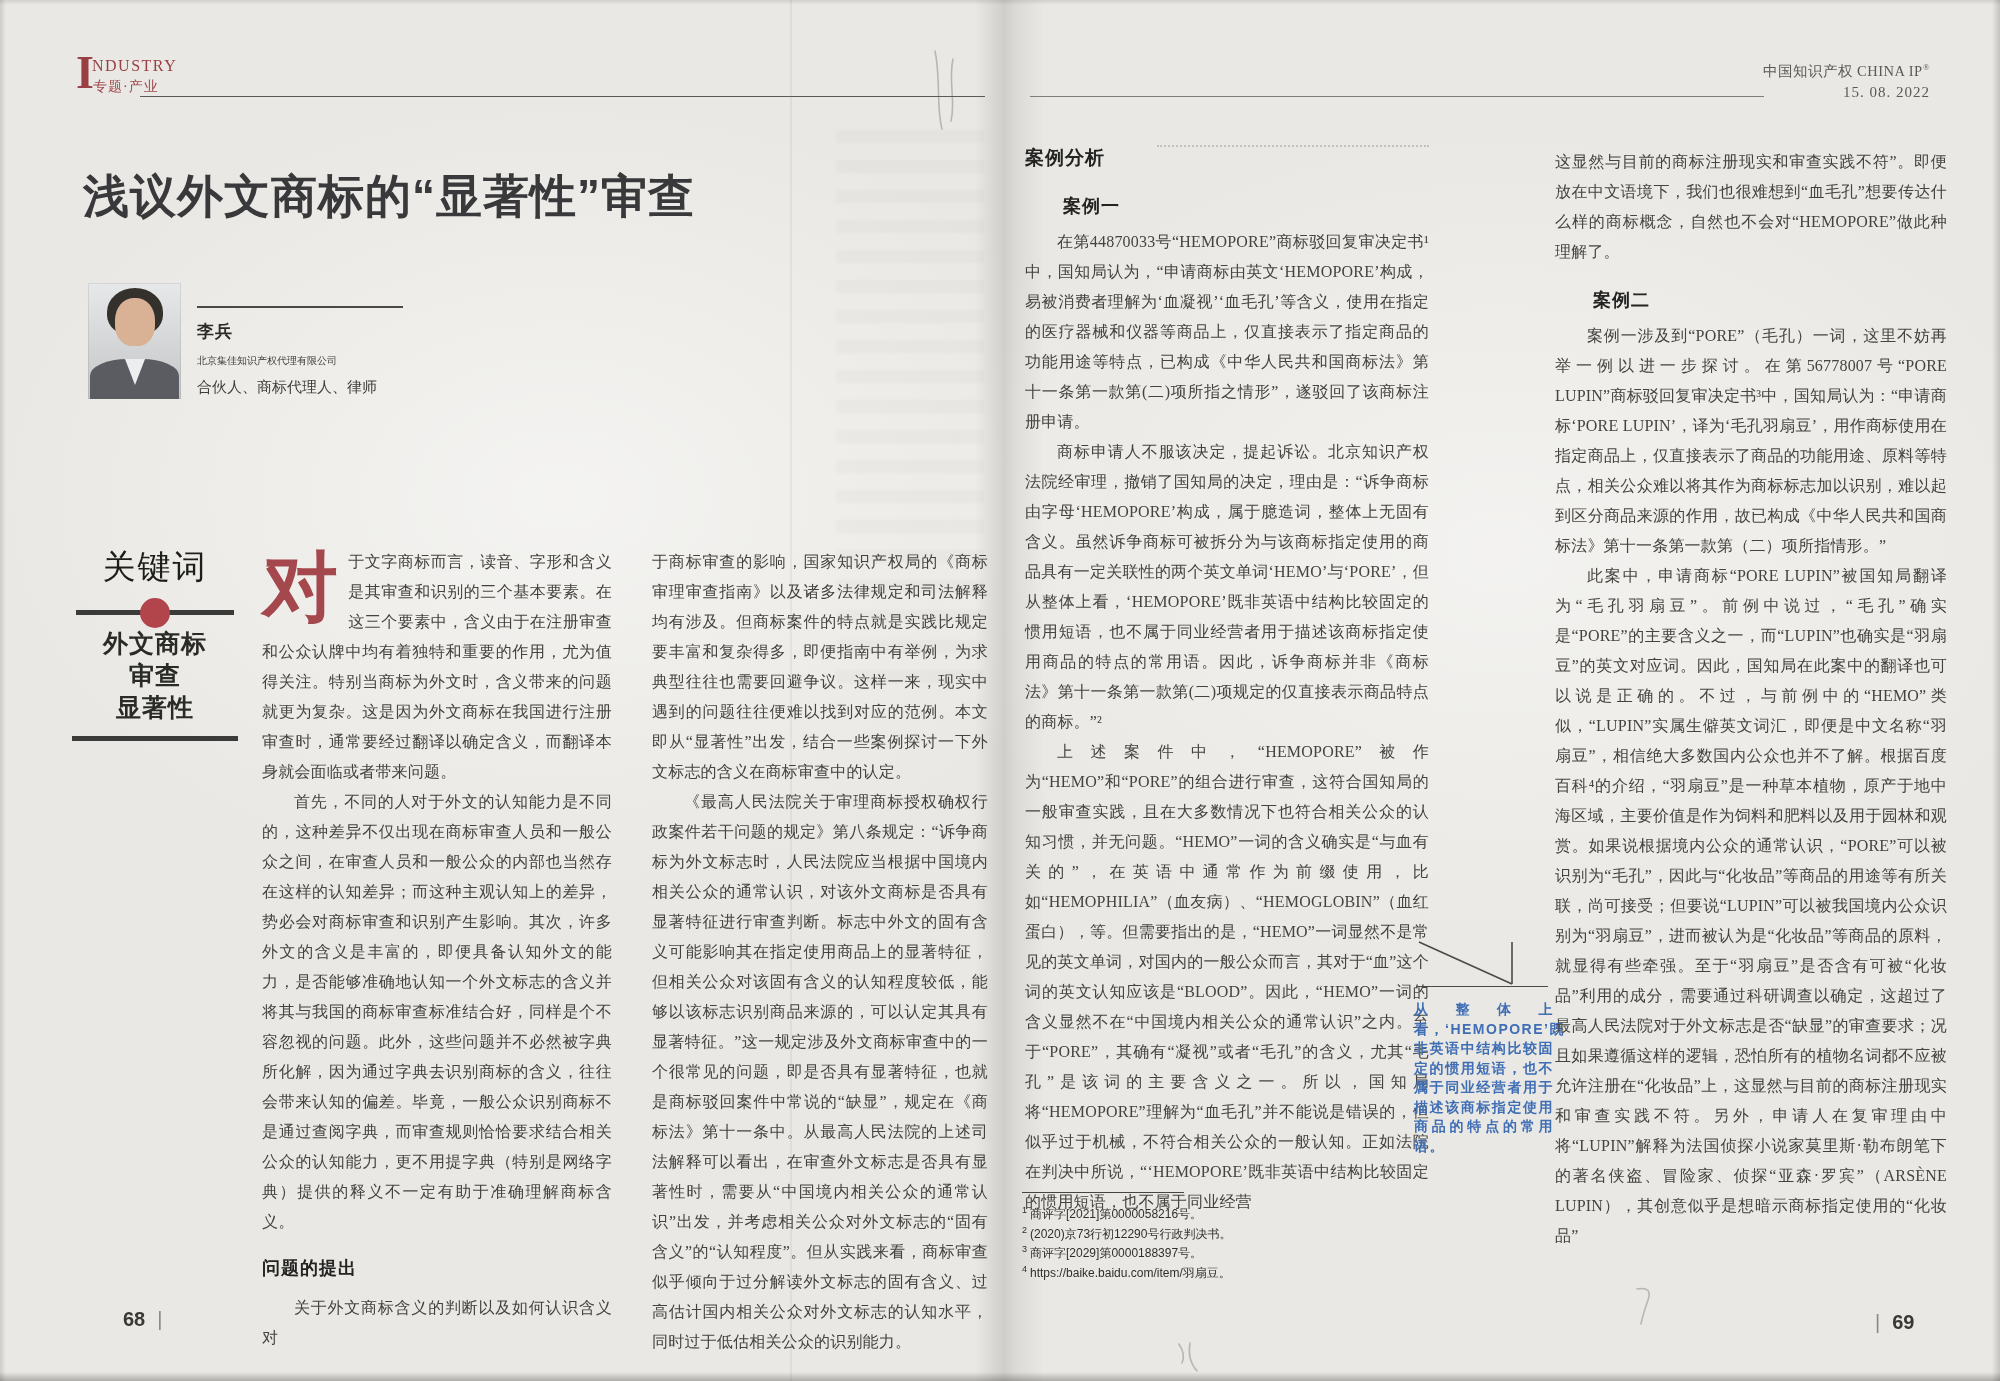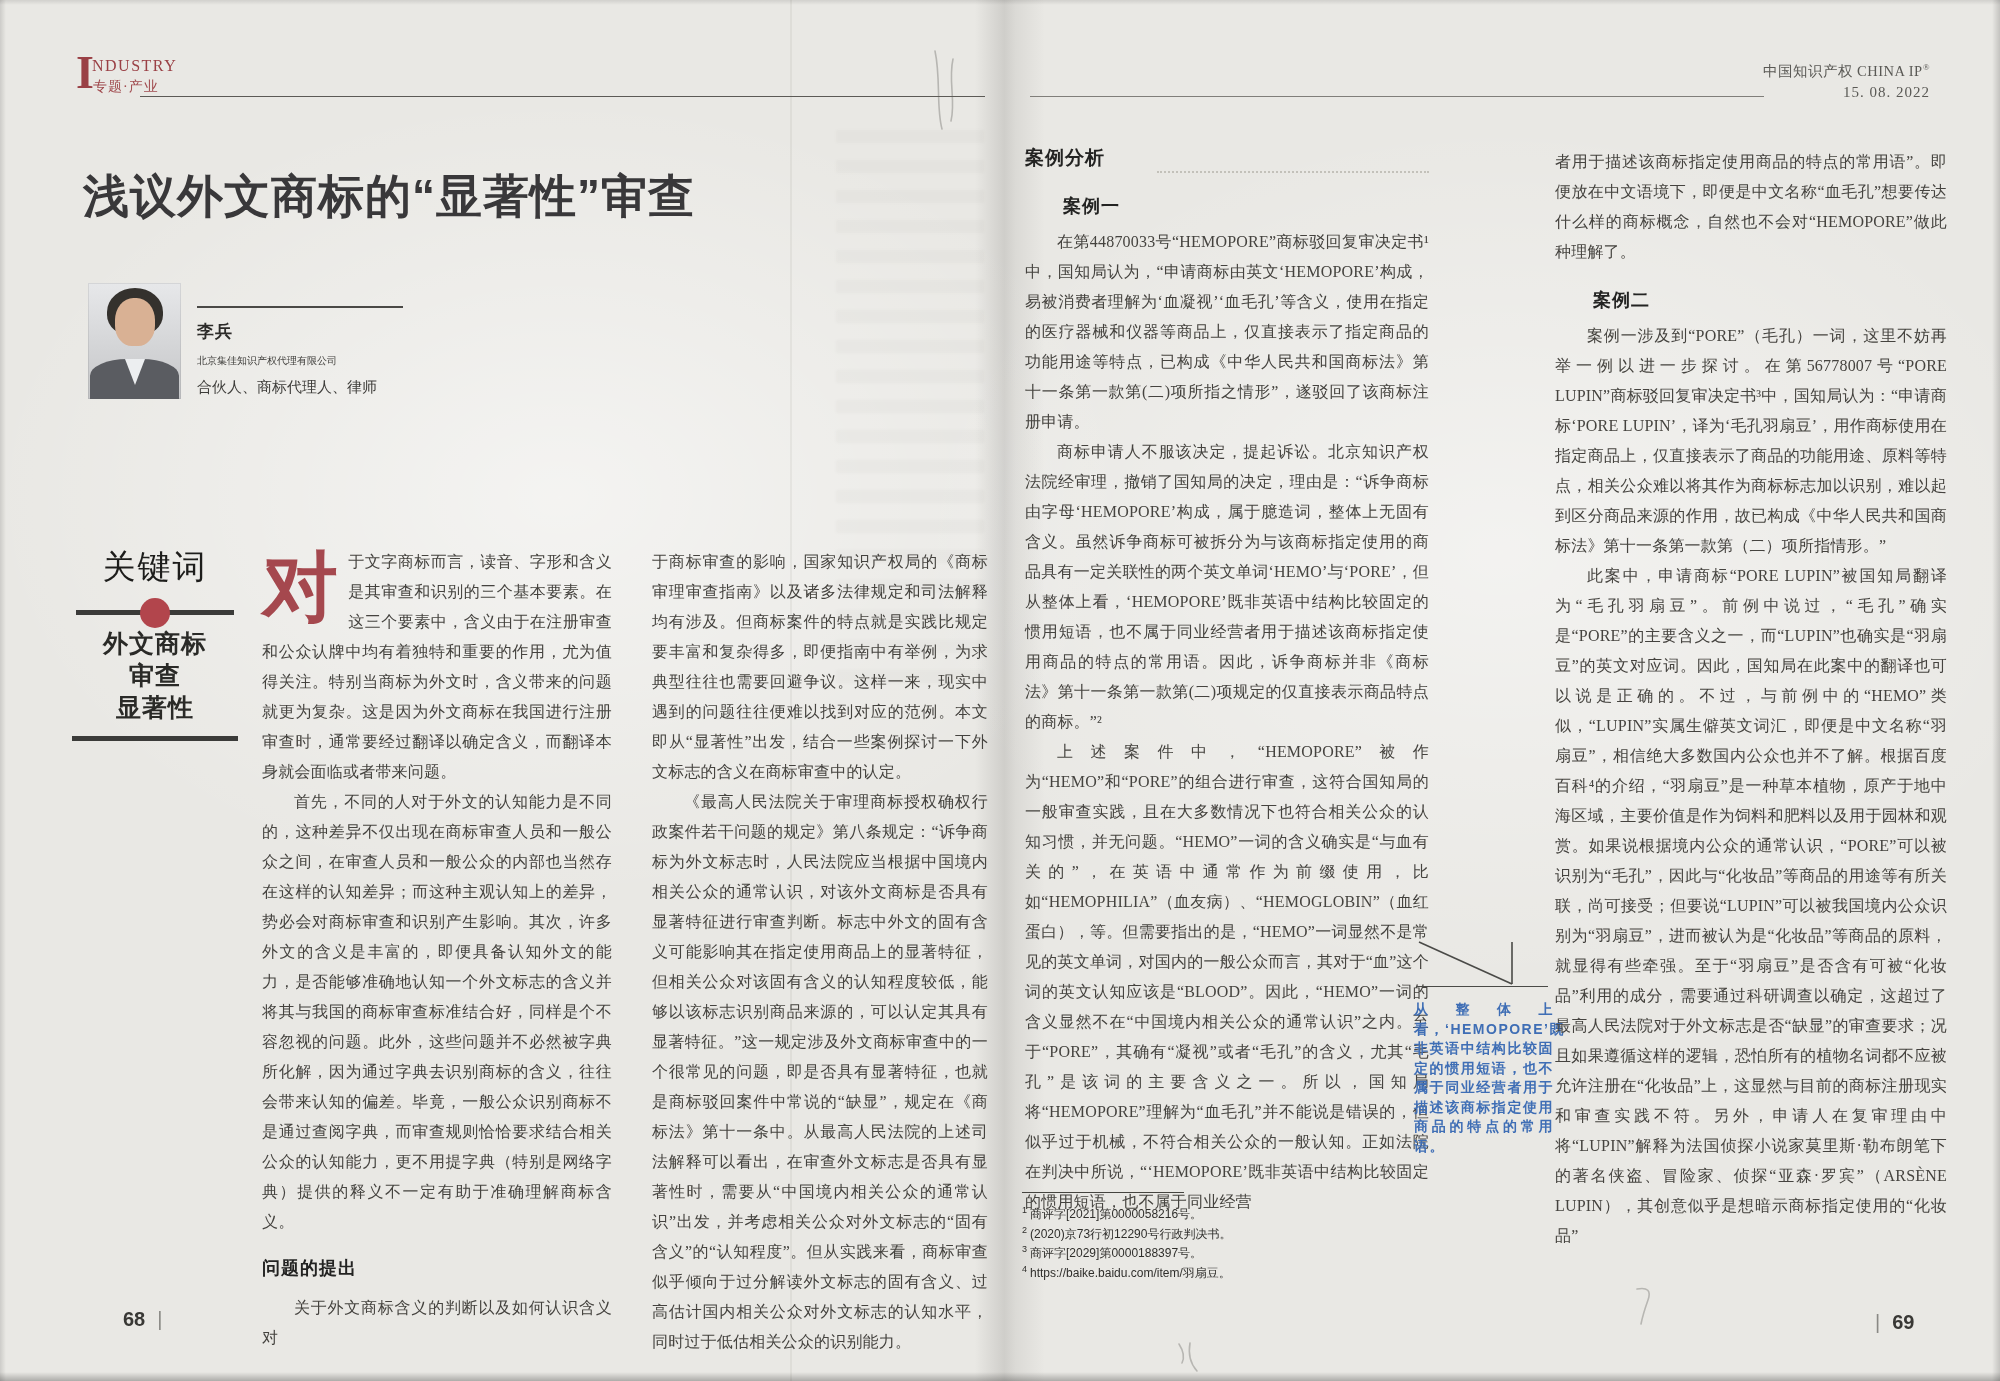--- a/index.html
+++ b/index.html
@@ -71,21 +71,21 @@
   .bodycol{font-size:16px;line-height:30px;text-align:justify;letter-spacing:0.2px;color:#45433f;}
   .bodycol p{margin:0;}
   .pind{text-indent:2em;}
   .col1{left:262px;top:547px;width:350px;}
   .col2{left:652px;top:547px;width:336px;}
   .rcol1{left:1025px;top:143px;width:404px;}
   .rcol2{left:1555px;top:147px;width:392px;}
   .dropcap{float:left;font-size:76px;line-height:80px;height:86px;padding-right:10px;color:#a5484e;font-weight:bold;}
   .sec-h{font-family:"Liberation Sans","DejaVu Sans",sans-serif;font-size:18px;font-weight:bold;
     color:#232322;letter-spacing:1px;margin:16px 0 10px;text-indent:0;}
-  .case-row{display:flex;align-items:flex-end;margin:0 0 6px 0;gap:40px;}
+  .case-row{display:flex;align-items:flex-start;margin:0 0 6px 0;gap:40px;}
   .case-h{font-family:"Liberation Sans","DejaVu Sans",sans-serif;font-size:19px;font-weight:bold;color:#232322;letter-spacing:1px;white-space:nowrap;}
   .dotline{flex:1;border-top:2px dotted #c3c1ba;margin-left:12px;margin-top:2px;}
   .case-sub{font-family:"Liberation Sans","DejaVu Sans",sans-serif;font-size:18px;font-weight:bold;color:#232322;
     padding-left:38px;margin:18px 0 6px;letter-spacing:1px;}
 
   
   .pq-arrow{left:1416px;top:938px;}
   .pq-arrow line{stroke:#4a4a47;stroke-width:1.6;}
   .pq-rule{left:1416px;top:986px;width:132px;height:0;border-top:1.6px solid #4a4a47;}
   .pullquote{left:1414px;top:1000px;width:140px;font-family:"Liberation Sans","DejaVu Sans",sans-serif;
@@ -200,21 +200,21 @@
 
   <div class="abs fn-rule"></div>
   <div class="abs fns">
     <div class="fn-row"><sup>1</sup><span>商评字[2021]第0000058216号。</span></div>
     <div class="fn-row"><sup>2</sup><span>(2020)京73行初12290号行政判决书。</span></div>
     <div class="fn-row"><sup>3</sup><span>商评字[2029]第0000188397号。</span></div>
     <div class="fn-row"><sup>4</sup><span>https://baike.baidu.com/item/羽扇豆。</span></div>
   </div>
 
   <div class="abs bodycol rcol2">
-    <p>者用于描述该商标指定使用商品的特点的常用语”。即便放在中文语境下，即便是中文名称“血毛孔”想要传达什么样的商标概念，自然也不会对“HEMOPORE”做此种理解了。</p>
+    <p>这显然与目前的商标注册现实和审查实践不符”。即便放在中文语境下，我们也很难想到“血毛孔”想要传达什么样的商标概念，自然也不会对“HEMOPORE”做此种理解了。</p>
     <div class="case-sub">案例二</div>
     <p class="pind">案例一涉及到“PORE”（毛孔）一词，这里不妨再举一例以进一步探讨。在第56778007号“PORE LUPIN”商标驳回复审决定书³中，国知局认为：“申请商标‘PORE LUPIN’，译为‘毛孔羽扇豆’，用作商标使用在指定商品上，仅直接表示了商品的功能用途、原料等特点，相关公众难以将其作为商标标志加以识别，难以起到区分商品来源的作用，故已构成《中华人民共和国商标法》第十一条第一款第（二）项所指情形。”</p>
     <p class="pind">此案中，申请商标“PORE LUPIN”被国知局翻译为“毛孔羽扇豆”。前例中说过，“毛孔”确实是“PORE”的主要含义之一，而“LUPIN”也确实是“羽扇豆”的英文对应词。因此，国知局在此案中的翻译也可以说是正确的。不过，与前例中的“HEMO”类似，“LUPIN”实属生僻英文词汇，即便是中文名称“羽扇豆”，相信绝大多数国内公众也并不了解。根据百度百科⁴的介绍，“羽扇豆”是一种草本植物，原产于地中海区域，主要价值是作为饲料和肥料以及用于园林和观赏。如果说根据境内公众的通常认识，“PORE”可以被识别为“毛孔”，因此与“化妆品”等商品的用途等有所关联，尚可接受；但要说“LUPIN”可以被我国境内公众识别为“羽扇豆”，进而被认为是“化妆品”等商品的原料，就显得有些牵强。至于“羽扇豆”是否含有可被“化妆品”利用的成分，需要通过科研调查以确定，这超过了最高人民法院对于外文标志是否“缺显”的审查要求；况且如果遵循这样的逻辑，恐怕所有的植物名词都不应被允许注册在“化妆品”上，这显然与目前的商标注册现实和审查实践不符。另外，申请人在复审理由中将“LUPIN”解释为法国侦探小说家莫里斯·勒布朗笔下的著名侠盗、冒险家、侦探“亚森·罗宾”（ARSÈNE LUPIN），其创意似乎是想暗示商标指定使用的“化妆品”</p>
   </div>
 
   <div class="abs pn pn-right"><span class="bar-l">|</span><span>69</span></div>
 
 </div>
 
 </body></html>

